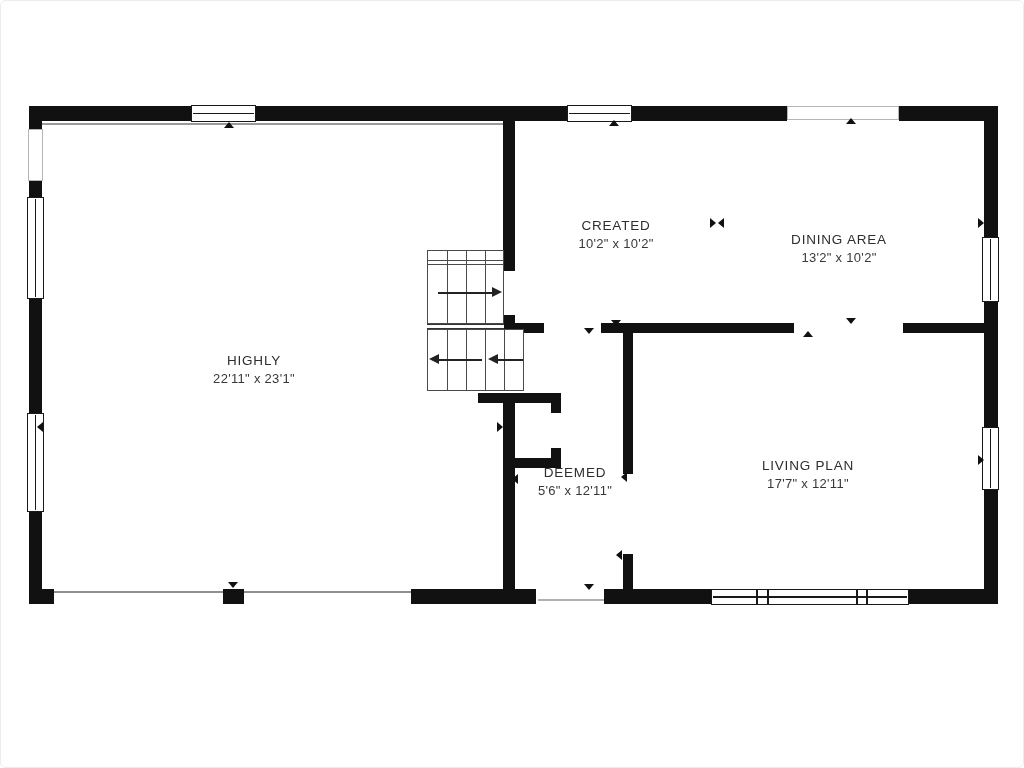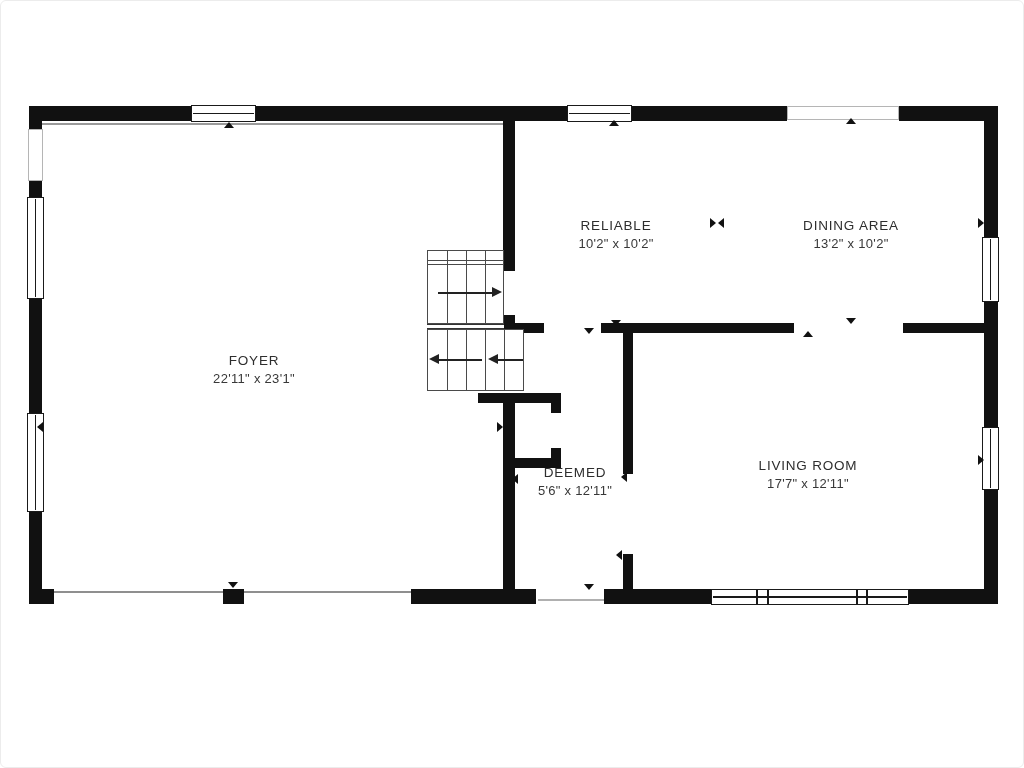--- a/index.html
+++ b/index.html
@@ -143,33 +143,33 @@
   <div class="tri-down" style="left:583px;top:583px;"></div>
   <div class="tri-down" style="left:583px;top:327px;"></div>
   <div class="tri-down" style="left:610px;top:319px;"></div>
   <div class="tri-up" style="left:802px;top:330px;"></div>
   <div class="tri-down" style="left:845px;top:317px;"></div>
   <div class="tri-left" style="left:620px;top:471px;"></div>
   <div class="tri-left" style="left:615px;top:549px;"></div>
   <div class="tri-down" style="left:227px;top:581px;"></div>
 
   <div class="room-label" style="left:253px;top:352px;">
-    <span class="room-name">FOYER</span>
+    <span class="room-name">HIGHLY</span>
     <span class="room-dims">22'11" x 23'1"</span>
   </div>
   <div class="room-label" style="left:615px;top:217px;">
-    <span class="room-name">RELIABLE</span>
+    <span class="room-name">CREATED</span>
     <span class="room-dims">10'2" x 10'2"</span>
   </div>
-  <div class="room-label" style="left:838px;top:217px;margin-left:12px;">
+  <div class="room-label" style="left:838px;top:231px;">
     <span class="room-name">DINING AREA</span>
     <span class="room-dims">13'2" x 10'2"</span>
   </div>
   <div class="room-label" style="left:807px;top:457px;">
-    <span class="room-name">LIVING ROOM</span>
+    <span class="room-name">LIVING PLAN</span>
     <span class="room-dims">17'7" x 12'11"</span>
   </div>
   <div class="room-label" style="left:574px;top:464px;">
     <span class="room-name">DEEMED</span>
     <span class="room-dims">5'6" x 12'11"</span>
   </div>
 
 
 </div>
 

